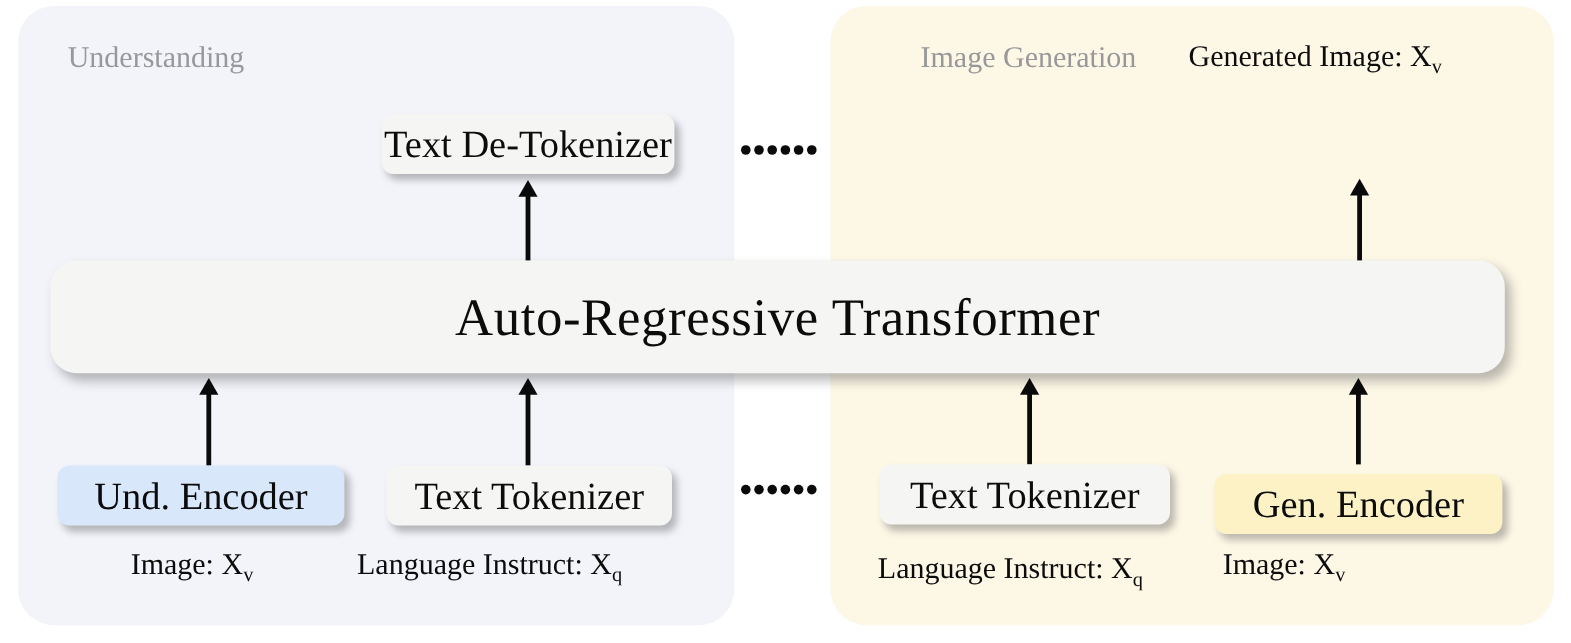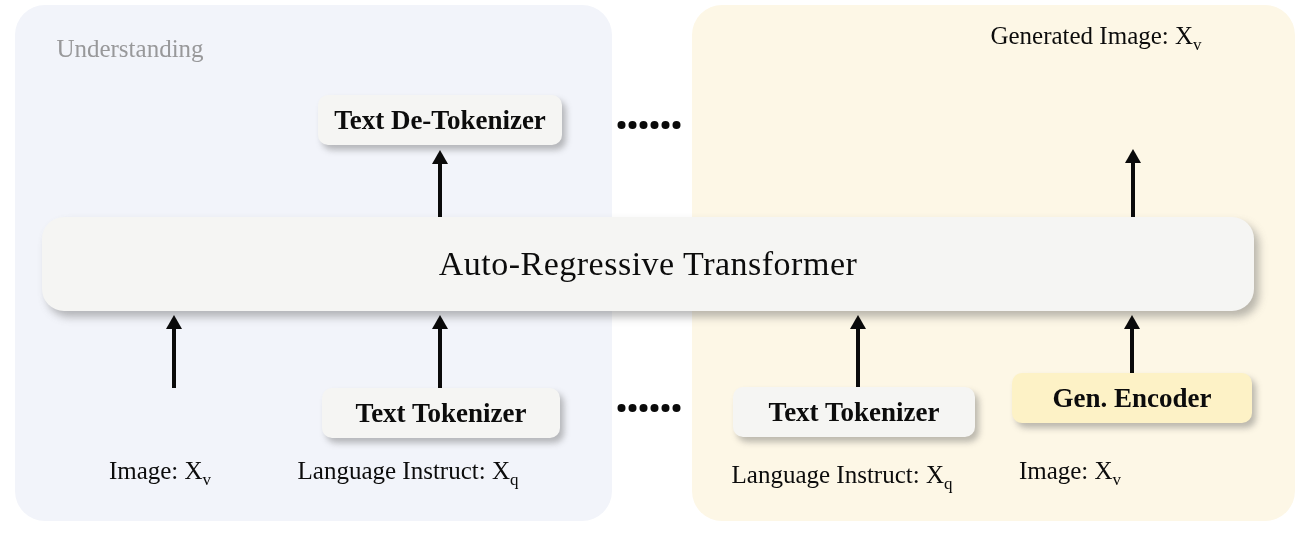--- a/index.html
+++ b/index.html
@@ -10,28 +10,27 @@
   .panel{position:absolute;top:5px;height:516px;border-radius:30px;}
   .panel.left{left:15px;width:597px;background:var(--left_panel_bg,#f2f4fa);}
   .panel.right{left:692px;width:603px;background:var(--right_panel_bg,#fdf7e6);}
 
   .transformer{
     position:absolute;left:42px;top:217px;width:1212px;height:94px;border-radius:22px;
     background:var(--neutral_box_bg,#f4f4f2);
     box-shadow:5px 6px 9px rgba(90,90,90,.42);
     display:flex;align-items:center;justify-content:center;
   }
-  .transformer .t-label{font-size:34px;letter-spacing:.5px;}
+  .transformer .t-label{font-size:44px;letter-spacing:.5px;}
 
   .nodebox{
     position:absolute;height:50px;border-radius:10px;
     display:flex;align-items:center;justify-content:center;
-    font-size:27px;
+    font-size:32px;
     box-shadow:4px 5px 6px rgba(90,90,90,.40);
-    font-weight:bold;
   }
   .nodebox.gray{background:var(--neutral_box_bg,#f4f4f2);}
   .nodebox.blue{background:var(--blue_box_bg,#d9e7fb);}
   .nodebox.yellow{background:var(--yellow_box_bg,#fdf2c6);}
 
   .flabel{position:absolute;white-space:nowrap;font-size:25px;transform:translateX(-50%);}
   .flabel sub{font-size:17px;}
   .muted{color:var(--muted_title,#98989a);}
 
   .arrow{position:absolute;width:16px;display:flex;flex-direction:column;align-items:center;}
@@ -46,21 +45,22 @@
 </style>
 </head>
 <body>
 
 <div class="canvas">
 
   <div class="panel left"></div>
   <div class="panel right"></div>
 
   <div class="flabel muted" style="left:130px;top:35px">Understanding</div>
-  <div class="flabel" style="left:1096px;top:22px"><span>Generated Image: X</span><sub>v</sub></div>
+  <div class="flabel muted" style="left:857px;top:35px">Image Generation</div>
+  <div class="flabel" style="left:1096px;top:34px"><span>Generated Image: X</span><sub>v</sub></div>
 
   <div class="nodebox gray" style="left:318px;top:95px;width:244px">
       <span>Text De-Tokenizer</span>
     </div>
 
   <div class="dots" style="left:649px;top:121px">
       <i></i>
       <i></i>
       <i></i>
       <i></i>
@@ -99,27 +99,30 @@
   </div>
   <div class="arrow" style="left:850px;top:315px;height:72px">
     <div class="head"></div>
       <div class="shaft"></div>
   </div>
   <div class="arrow" style="left:1124px;top:315px;height:72px">
     <div class="head"></div>
       <div class="shaft"></div>
   </div>
 
+  <div class="nodebox blue" style="left:48px;top:388px;width:239px">
+      <span>Und. Encoder</span>
+    </div>
   <div class="nodebox gray" style="left:322px;top:388px;width:238px">
       <span>Text Tokenizer</span>
     </div>
   <div class="nodebox gray" style="left:733px;top:387px;width:242px">
       <span>Text Tokenizer</span>
     </div>
-  <div class="nodebox yellow" style="left:1012px;top:373px;width:240px">
+  <div class="nodebox yellow" style="left:1012px;top:395px;width:240px">
       <span>Gen. Encoder</span>
     </div>
 
   <div class="flabel" style="left:160px;top:457px"><span>Image: X</span><sub>v</sub></div>
   <div class="flabel" style="left:408px;top:457px"><span>Language Instruct: X</span><sub>q</sub></div>
   <div class="flabel" style="left:842px;top:461px"><span>Language Instruct: X</span><sub>q</sub></div>
   <div class="flabel" style="left:1070px;top:457px"><span>Image: X</span><sub>v</sub></div>
 
 </div>
 

